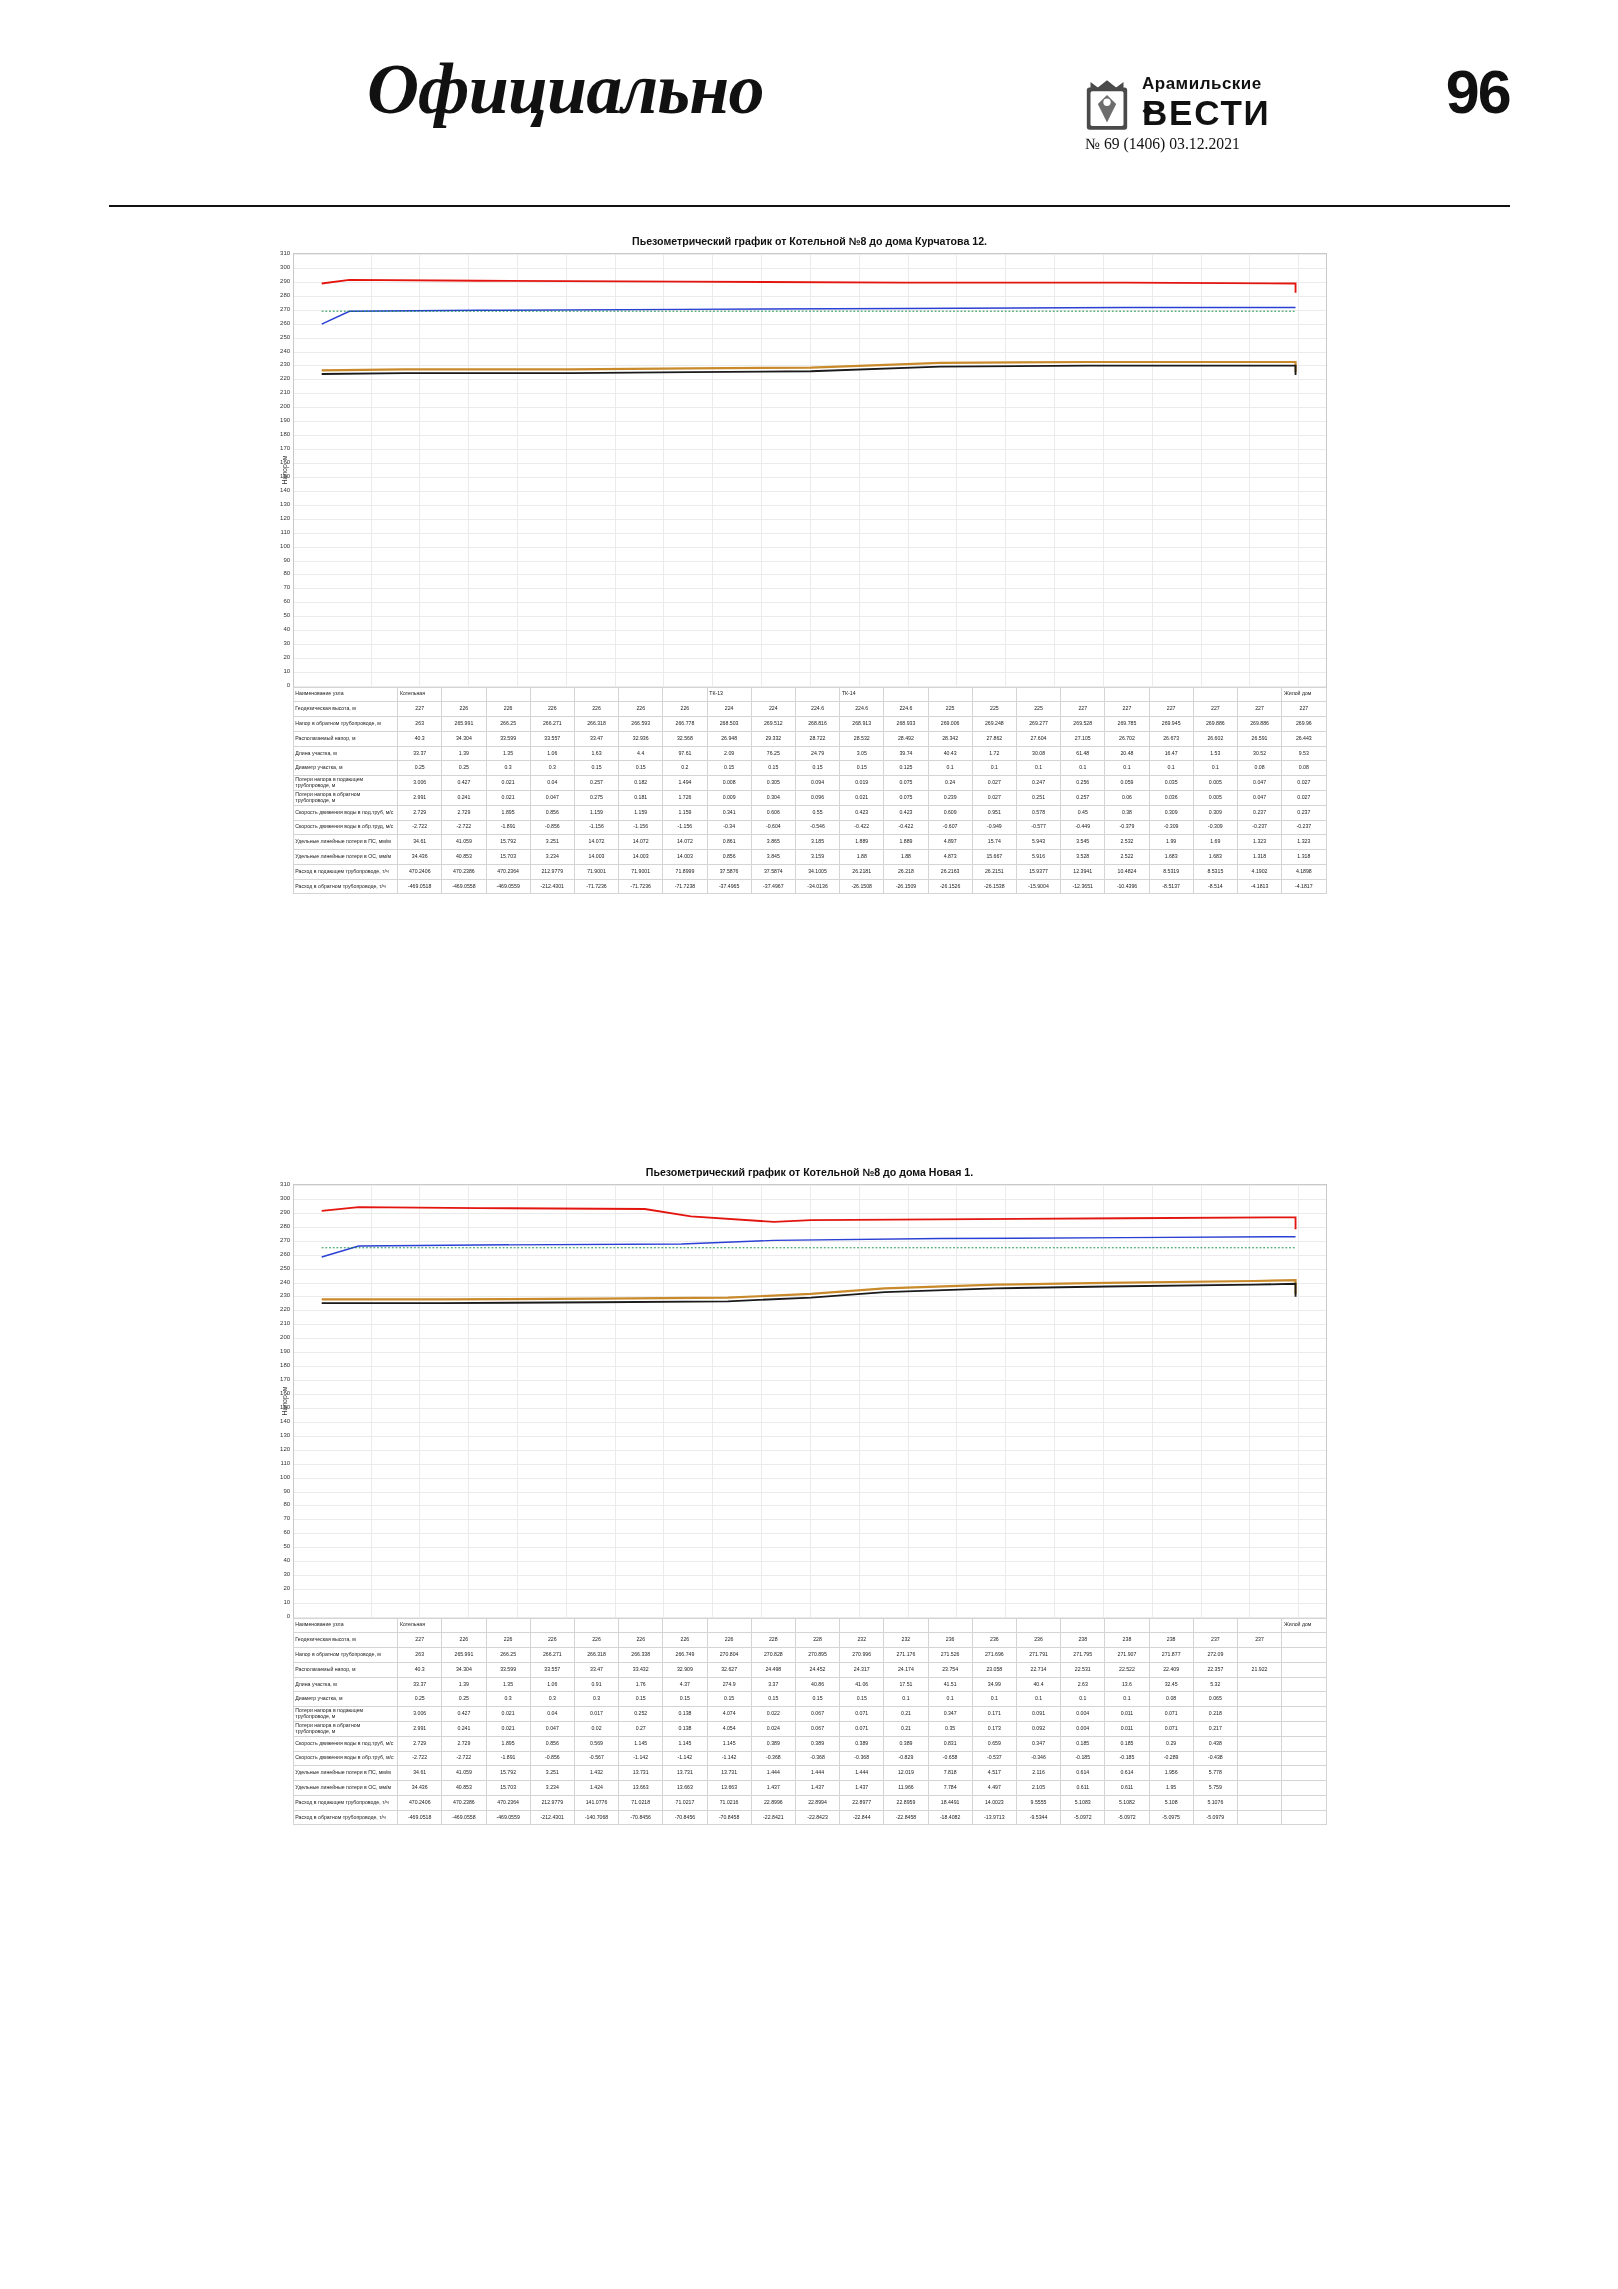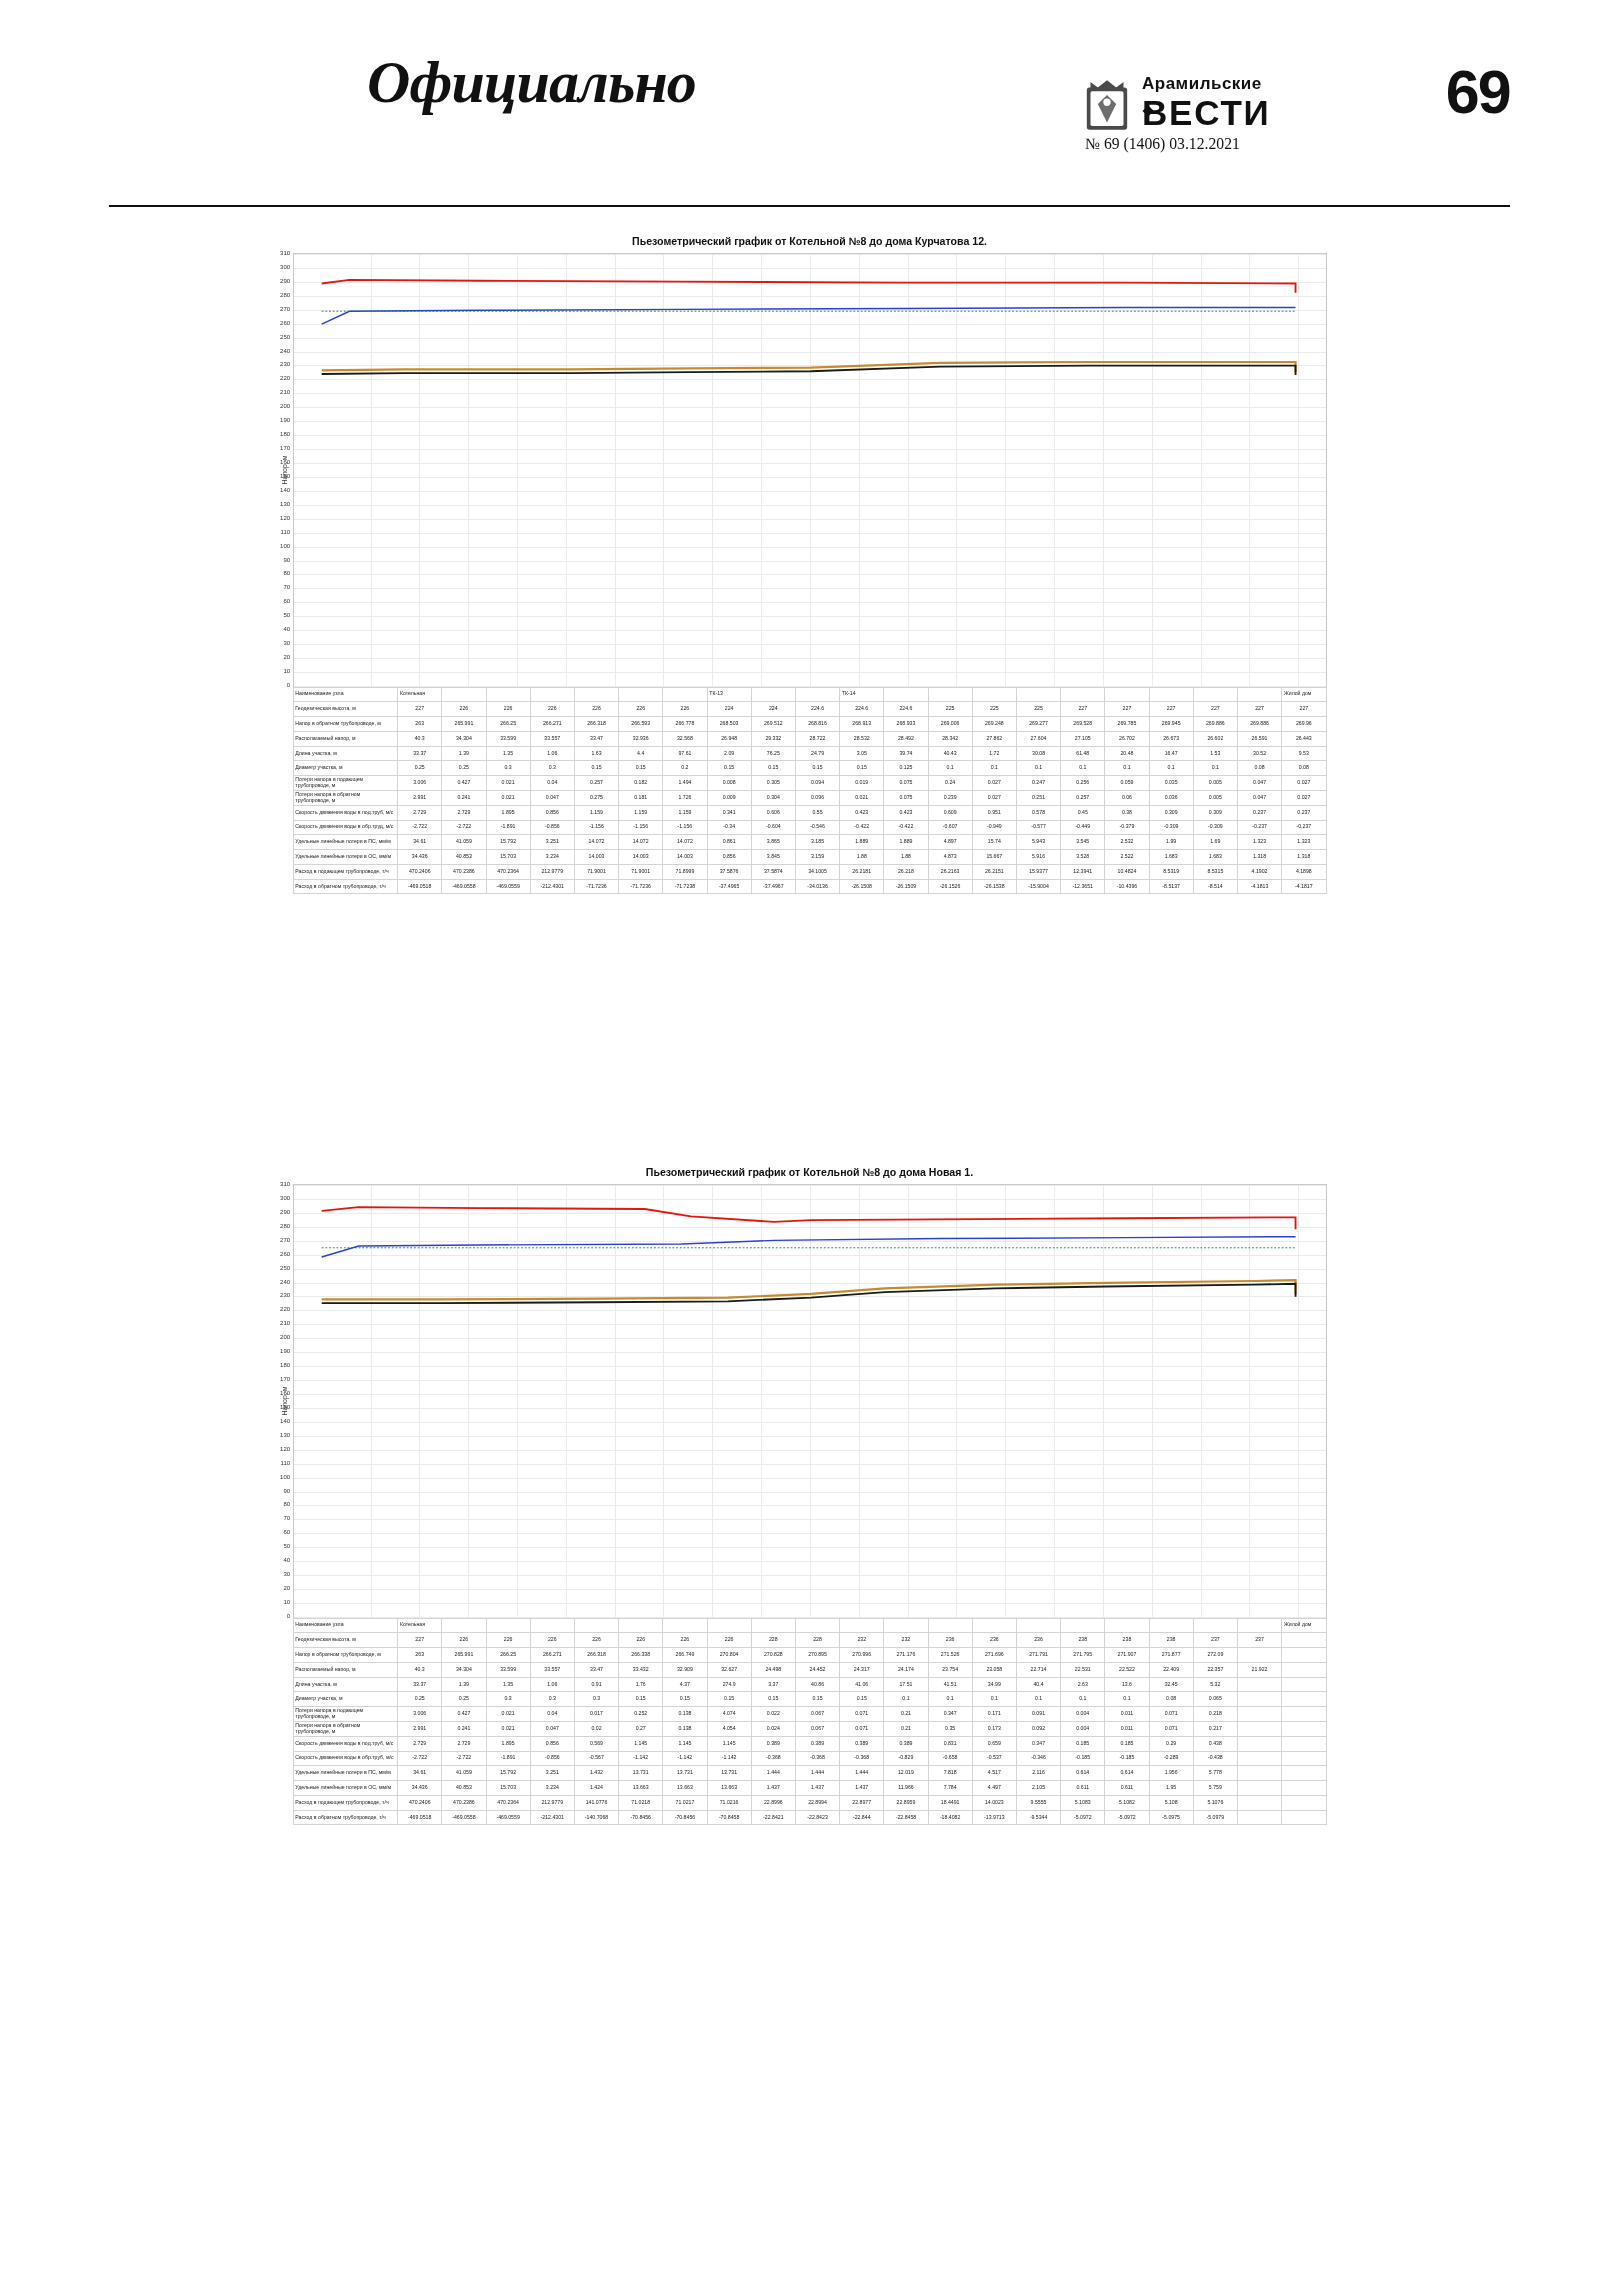--- a/index.html
+++ b/index.html
@@ -29,21 +29,21 @@
     height: 162px;
     margin: 0 109px 0 109px;
   }
   .masthead-title {
     position: absolute;
     left: 258px;
     top: 48px;
     font-family: "Liberation Serif", serif;
     font-style: italic;
     font-weight: 700;
-    font-size: 60px;
+    font-size: 72px;
     letter-spacing: -0.9px;
     color: #111;
   }
   .brand {
     position: absolute;
     right: 120px;
     top: 74px;
     text-align: left;
     width: 305px;
   }
@@ -235,21 +235,21 @@
         <path d="M6 4 l8 6 l10 -8 l10 8 l8 -6 l0 8 l-36 0 z" fill="#4a4a4a"></path>
         <path d="M24 18 l10 10 l-10 20 l-10 -20 z" fill="#6d6d6d"></path>
         <circle cx="24" cy="26" r="4" fill="#ffffff"></circle>
       </svg>
       <div class="brand-name1">Арамильские</div>
       <div class="brand-diamond"></div>
       <div class="brand-name2">ВЕСТИ</div>
       <div class="brand-issue">№ 69 (1406) 03.12.2021</div>
     </div>
 
-    <div class="page-number">69</div>
+    <div class="page-number">96</div>
   </div>
   <div class="masthead-rule"></div>
 
   <div class="figure fig1">
     <div class="chart-wrap">
       <div class="chart-title">Пьезометрический график от Котельной №8 до дома Курчатова 12.</div>
       <div class="plot">
         <div class="yaxis-label">Напор, м</div>
         <div class="ygrid">
             <div class="ytick" style="top: 0px;">

